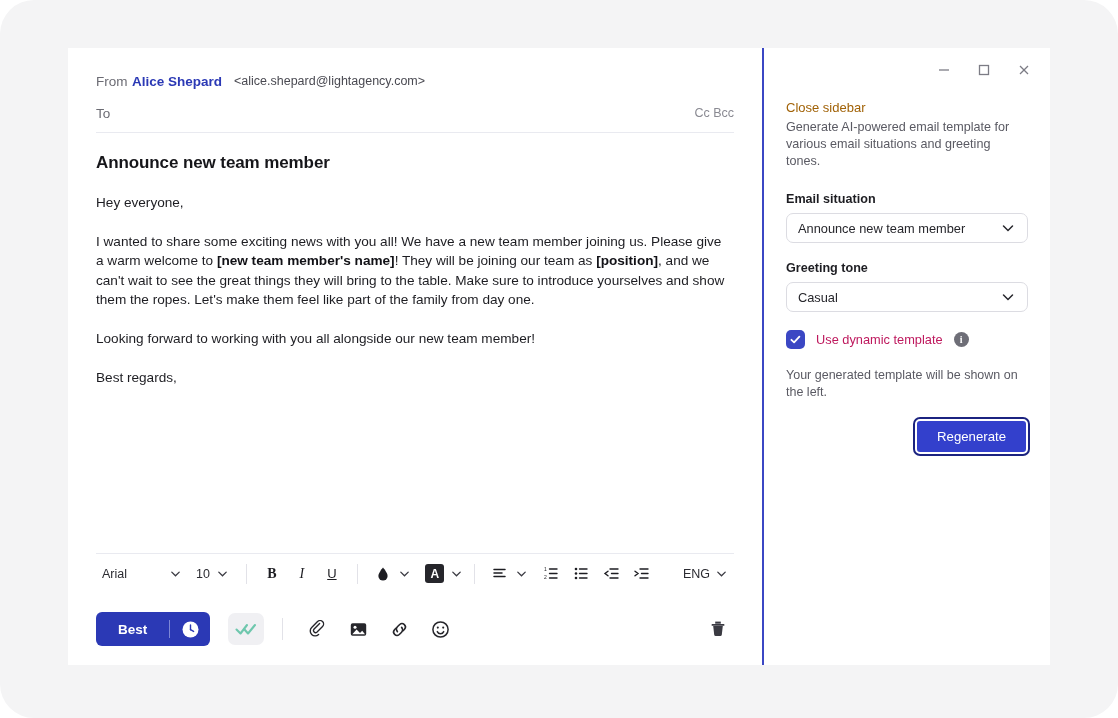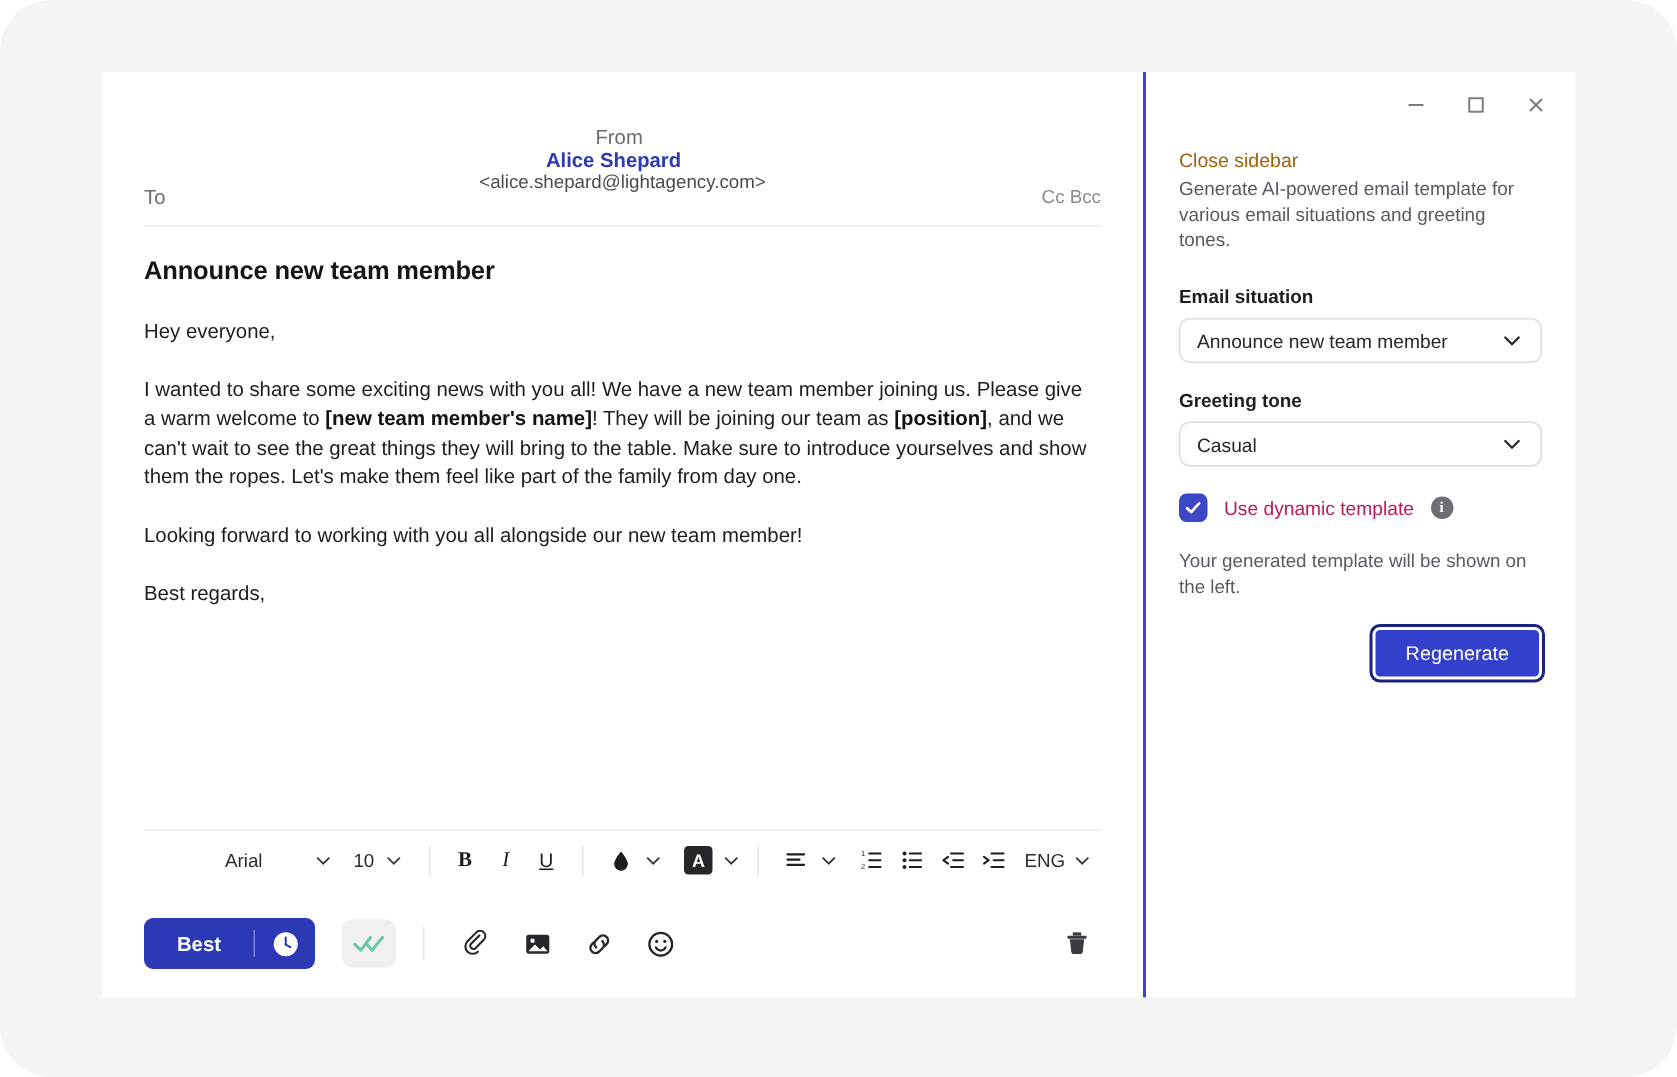--- a/index.html
+++ b/index.html
@@ -45,21 +45,21 @@
     position: relative;
     width: 694px; height: 617px;
     display: flex; flex-direction: column;
     background: #fff;
   }
   .hdr { padding: 0 28px; }
   .hdr-row {
     display: flex; align-items: center;
     height: 30px; font-size: 13.5px;
   }
-  .hdr-row.from { margin-top: 36px; flex-direction: column; }
+  .hdr-row.from { margin-top: 18px; }
   .hdr-row.to { margin-top: 2px; }
   .lbl-from, .lbl-to { color: #6b6b73; width: 36px; flex: none; }
   .from-name { color: #2b39b5; font-weight: bold; margin-right: 12px; }
   .from-email { color: #4a4a52; font-size: 12.5px; }
   .ccbcc { margin-left: auto; color: #8a8a92; font-size: 12.5px; }
   .rule { height: 1px; background: #e9eaf0; margin: 4px 28px 0 28px; }
 
   .body-area {
     flex: 1 1 auto;
     padding: 20px 28px 0 28px;
@@ -84,21 +84,21 @@
     height: 40px;
     border-top: 1px solid #e9eaf0;
     display: flex; align-items: center;
     gap: 2px;
     font-size: 12.5px; color: #2b2b31;
   }
   .fsel {
     display: flex; align-items: center; cursor: pointer;
     height: 28px; padding: 0 6px; border-radius: 5px;
   }
-  .fontname { width: 92px; margin-left: 48px; }
+  .fontname { width: 92px; }
   .fontname .v { flex: 1; }
   .fontsize .v { margin-right: 6px; }
   .chev { width: 13px; height: 13px; display:inline-block; }
   .sep { width: 1px; height: 20px; background: #e2e2e8; margin: 0 9px; flex: none; }
   .tbtn {
     width: 28px; height: 28px; border-radius: 5px;
     display: flex; align-items: center; justify-content: center;
     cursor: pointer; color: #1d1d22;
   }
   .tbtn.b { font-weight: bold; font-size: 14px; font-family: "Liberation Serif", serif; }

